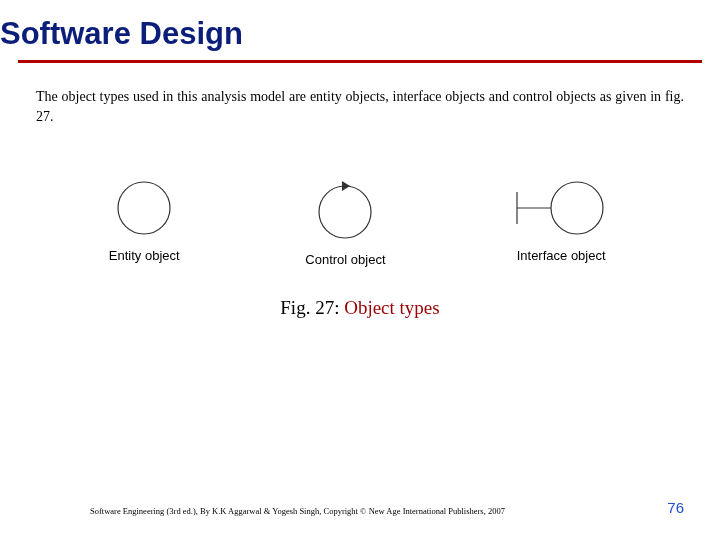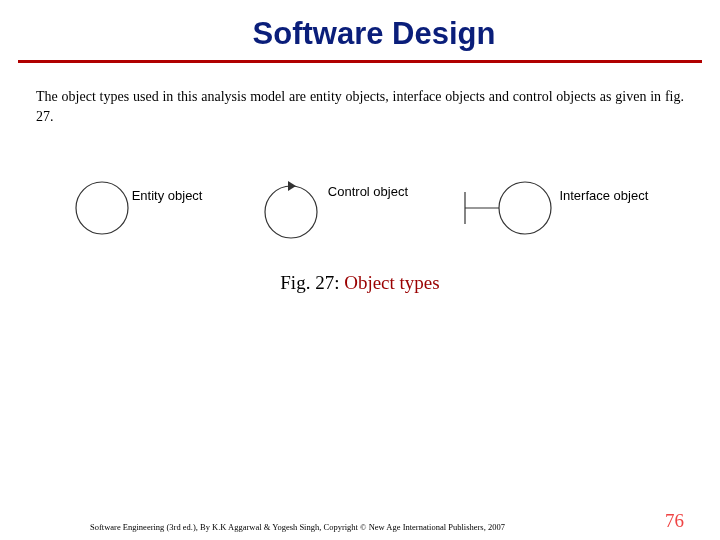--- a/index.html
+++ b/index.html
@@ -1,27 +1,27 @@
 <!DOCTYPE html>
 <html><head>
   <meta charset="utf-8">
   <style>
     * { margin: 0; padding: 0; box-sizing: border-box; }
     body { font-family: Georgia, 'Times New Roman', serif; width: 720px; height: 540px; background: #fff; position: relative; }
-    .title { text-align: center; font-size: 31px; font-weight: bold; color: #0a1e7a; padding-top: 16px; padding-bottom: 8px; font-family: 'Comic Sans MS', 'Arial Black', sans-serif; padding-left: 28px; }
+    .title { text-align: left; font-size: 31px; font-weight: bold; color: #0a1e7a; padding-top: 16px; padding-bottom: 8px; font-family: 'Comic Sans MS', 'Arial Black', sans-serif; }
     .hr-line { border: none; border-top: 3px solid #b00000; margin: 0 18px 24px 18px; }
     .body-text { font-size: 14px; color: #000; padding: 0 36px; line-height: 1.4; text-align: justify; }
     .figure-row { display: flex; justify-content: space-around; align-items: center; padding: 48px 46px 12px 46px; }
-    .figure-item { display: flex; flex-direction: row; }
+    .figure-item { display: flex; flex-direction: column; align-items: center; }
     .figure-label { font-size: 13px; color: #000; font-family: Arial, sans-serif; margin-top: 10px; }
     .caption { text-align: center; font-size: 19px; color: #000; margin-top: 18px; font-family: Georgia, 'Times New Roman', serif; }
     .caption .dark { color: #9a0000; }
-    .footer { position: absolute; bottom: 8px; left: 0; right: 0; display: flex; justify-content: space-between; align-items: flex-end; padding: 0 36px 0 90px; }
+    .footer { position: absolute; bottom: 24px; left: 0; right: 0; display: flex; justify-content: space-between; align-items: flex-end; padding: 0 36px 0 90px; }
     .footer-text { font-size: 8.5px; color: #000; font-family: 'Times New Roman', serif; }
-    .page-num { font-size: 19px; color: #ef4444; font-family: Liberation Serif, serif; }
+    .page-num { font-size: 15px; color: #1d4ed8; font-family: Liberation Sans, sans-serif; }
     svg { display: block; }
   </style>
 </head>
 <body>
 
 <div class="title">Software Design</div>
 <hr class="hr-line">
 
 <div class="body-text">The object types used in this analysis model are entity objects, interface objects and control objects as given in fig. 27.</div>
 

